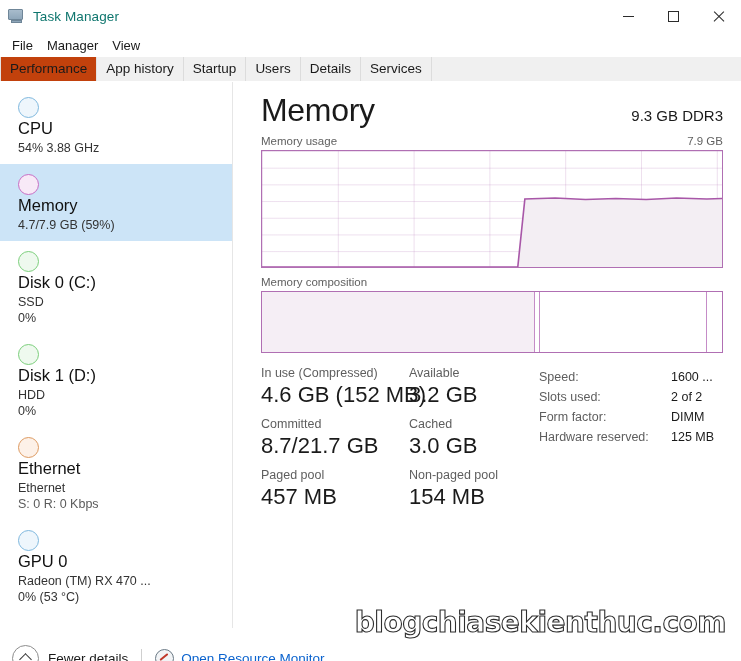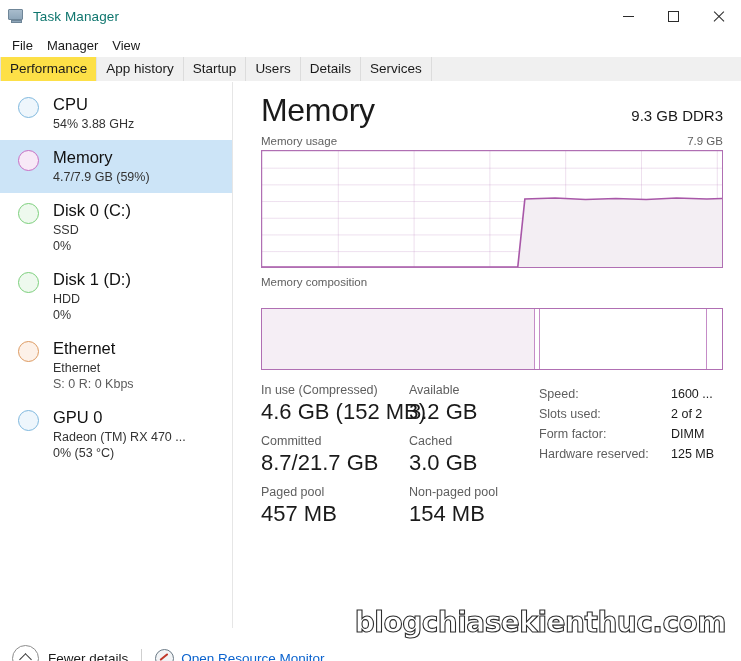--- a/index.html
+++ b/index.html
@@ -120,21 +120,21 @@
     color: #1a1a1a;
     padding: 2px 9px 3px 9px;
     display: flex;
     align-items: center;
     background: #f0f0f0;
     border-right: 1px solid #dcdcdc;
     cursor: default;
     white-space: nowrap;
   }
   .tab.active {
-    background: #fde047;
+    background: #c2410c;
     border-right: 1px solid #e3e3e3;
     border-left: 1px solid #e3e3e3;
     margin-left: -1px;
   }
   .tabstrip-fill {
     flex: 1;
     background: #f0f0f0;
   }
 
   
@@ -152,20 +152,21 @@
     border-right: 1px solid #e6e6e6;
     padding-top: 5px;
     box-sizing: border-box;
     overflow: hidden;
   }
   .side-item {
     display: flex;
     padding: 7px 0 8px 18px;
     cursor: default;
     align-items: flex-start;
+    flex-direction: column;
   }
   .side-item.selected {
     background: #cce4f7;
   }
   .side-dot {
     width: 21px; height: 21px;
     border-radius: 50%;
     box-sizing: border-box;
     border: 1.6px solid #888;
     margin-right: 14px;
@@ -250,21 +251,21 @@
     font-size: 11.5px;
     color: #606060;
     margin-top: 3px;
   }
 
   
   .comp-label {
     font-size: 11.5px;
     color: #606060;
     margin-top: 8px;
-    margin-bottom: 20px;
+    margin-bottom: 3px;
   }
   .comp-box {
     height: 62px;
     border: 1px solid #b06fb3;
     box-sizing: border-box;
     position: relative;
     background: #ffffff;
     overflow: hidden;
   }
   .comp-fill {

